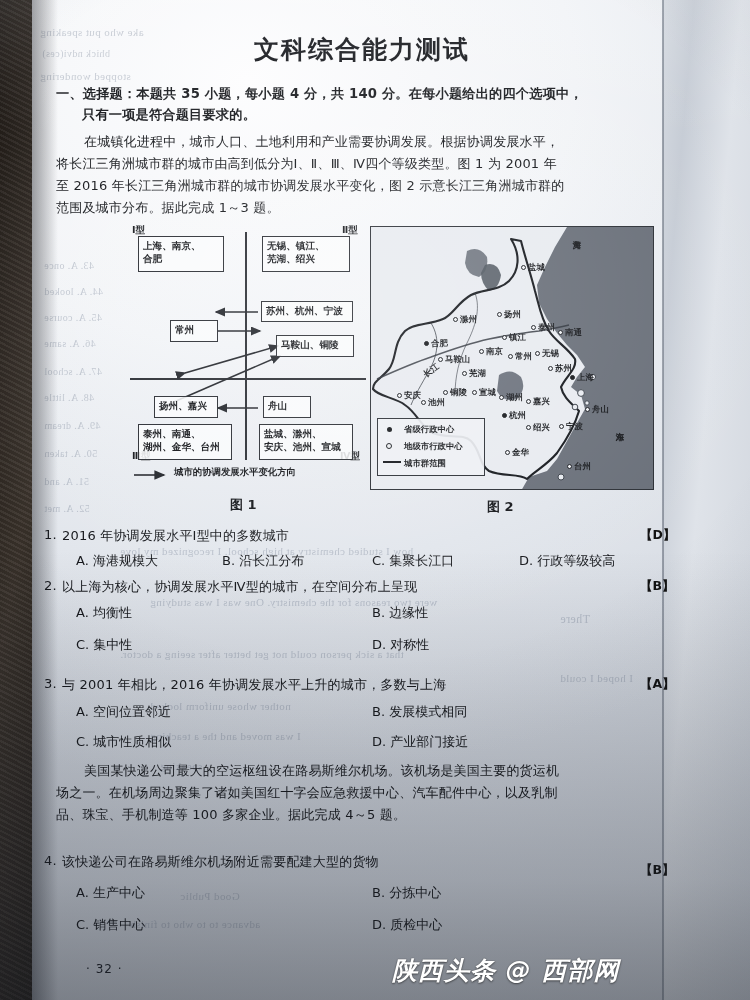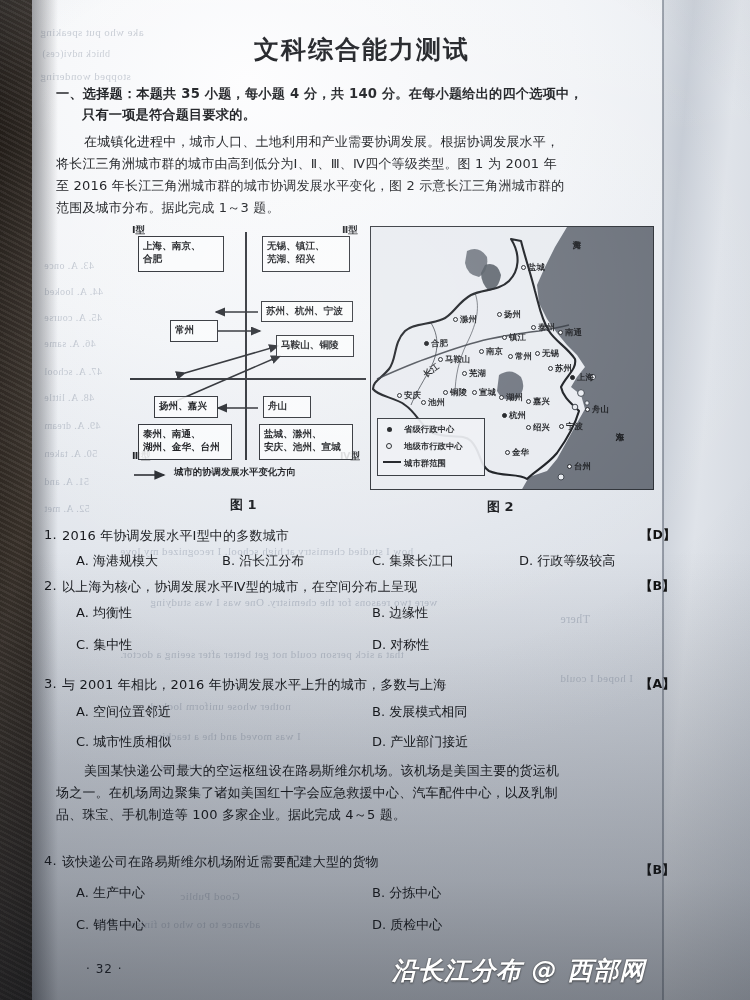--- a/index.html
+++ b/index.html
@@ -385,14 +385,14 @@
       <span>D.</span>
       <span>质检中心</span>
     </div>
 
     <div class="pageno" style="left:54px;top:962px;">· 32 ·</div>
   </div>
 
   <div class="shadow-left"></div>
   <div class="vignette"></div>
 
-  <div class="watermark">沿长江分布 @ 西部网</div>
+  <div class="watermark">陕西头条 @ 西部网</div>
 </div>
 
 </body></html>

